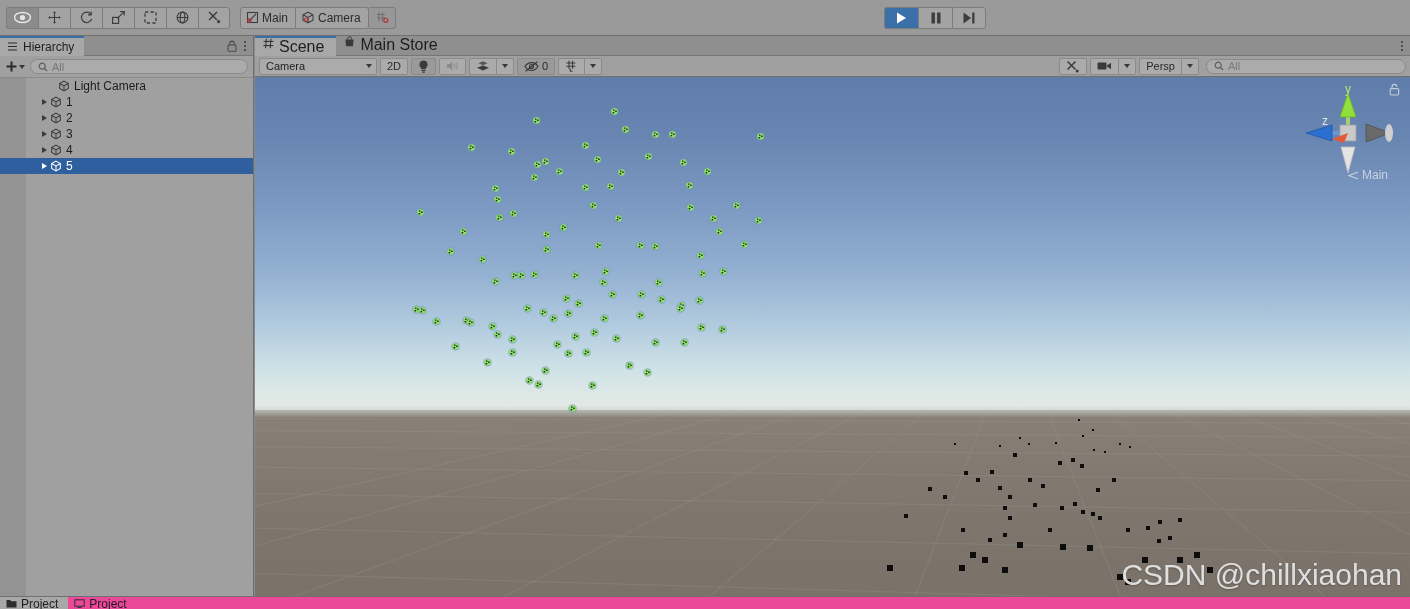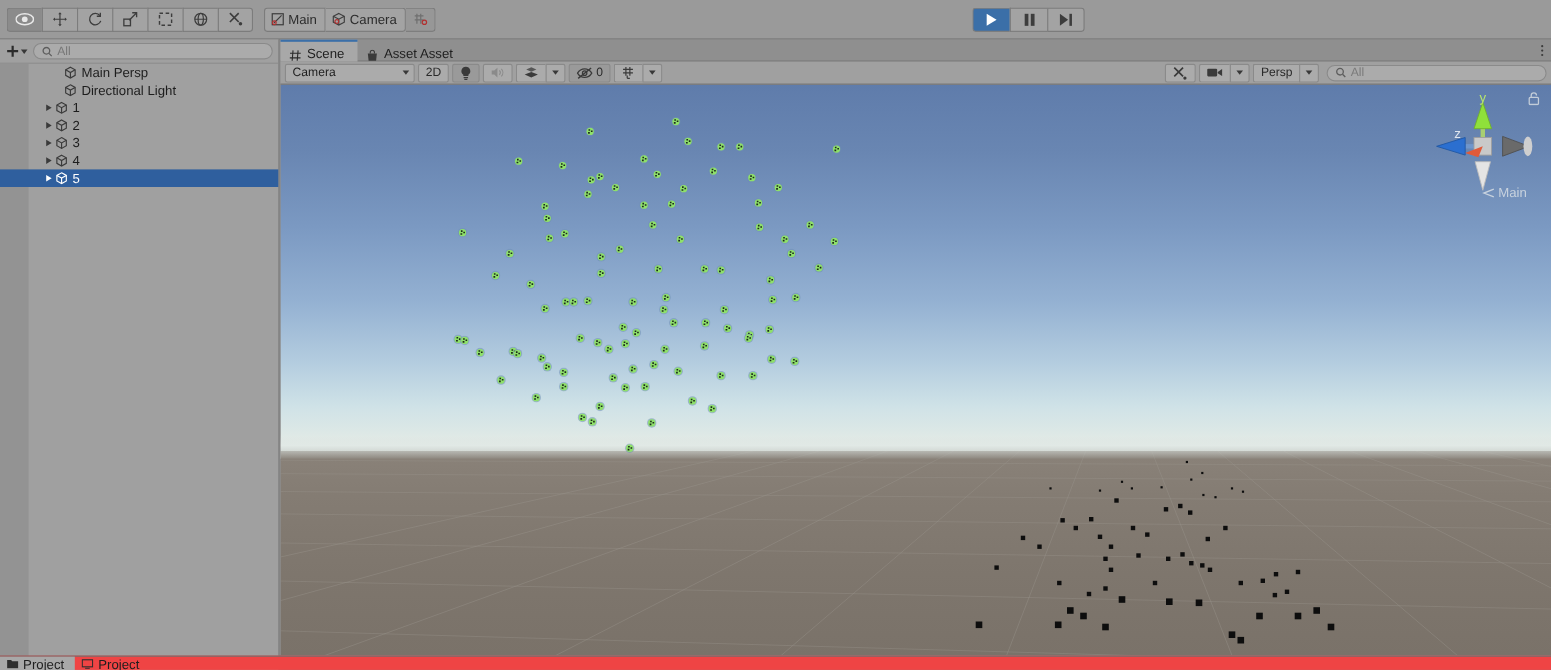--- a/index.html
+++ b/index.html
@@ -107,22 +107,22 @@
   
   #scene-panel {
     position: absolute; left: 255px; top: 36px; width: 1155px; height: 560px;
     background: #8f8f8f;
   }
   #scene-tabbar {
     height: 20px; background: #8f8f8f; display: flex; align-items: center;
     border-bottom: 1px solid #767676;
   }
   .stab {
-    height: 20px; padding: 0 12px 0 8px; display: flex; align-items: flex-end; gap: 5px;
-    font-size: 12px; color: #1e1e1e;
+    height: 20px; padding: 0 12px 0 8px; display: flex; align-items: flex-start; gap: 5px;
+    font-size: 16px; color: #1e1e1e;
   }
   .stab.active { background: #a8a8a8; border-top: 2px solid #3b6fa8; }
   #scene-toolbar {
     height: 21px; background: #a0a0a0; display: flex; align-items: center;
     padding: 0 4px; gap: 3px; border-bottom: 1px solid #6f6f6f;
   }
   .sc-dropdown {
     height: 17px; min-width: 118px; background: #ababab; border: 1px solid #8a8a8a;
     display: flex; align-items: center; justify-content: space-between;
     padding: 0 4px 0 6px; font-size: 11px; color: #1e1e1e; border-radius: 2px;
@@ -177,21 +177,21 @@
   #watermark {
     position: absolute; right: 8px; bottom: 4px;
     font-size: 30px; color: #e9e9ea; opacity: .92;
     font-family: "Liberation Sans", sans-serif;
     text-shadow: 0 1px 2px rgba(0,0,0,.25);
   }
 
   
   #bottom-bar {
     position: absolute; left: 0; top: 596px; width: 1410px; height: 13px;
-    background: #ef4444; border-top: 1px solid #6f6f6f;
+    background: #ec4899; border-top: 1px solid #6f6f6f;
     display: flex; align-items: flex-start;
   }
   .btab {
     height: 13px; padding: 0 10px 0 6px; display: flex; align-items: center; gap: 4px;
     font-size: 12px; color: #1e1e1e; overflow: hidden;
   }
   .btab.active { background: #a8a8a8; }
 </style>
 </head>
 <body>
@@ -288,20 +288,39 @@
         <svg width="12" height="12" viewBox="0 0 12 12">
             <path d="M0.5 0.5l7.5 5.5-7.5 5.5z" fill="#3d3d3d"></path>
             <rect x="9.2" y="0.5" width="2.3" height="11" fill="#3d3d3d"></rect>
           </svg>
       </div>
     </div>
   </div>
 
   <div id="hierarchy">
 
+    <div id="hier-tabbar">
+      <div id="hier-tab">
+        <svg width="11" height="11" viewBox="0 0 11 11" stroke="#2a2a2a" stroke-width="1.1" fill="none">
+            <path d="M1 2h9M1 5.5h9M1 9h9"></path>
+          </svg>
+        <span>Hierarchy</span>
+      </div>
+      <div class="tabbar-right">
+        <svg width="10" height="12" viewBox="0 0 10 12" fill="none" stroke="#4a4a4a" stroke-width="1.1">
+            <rect x="1" y="5" width="8" height="6.2" rx="1"></rect>
+            <path d="M2.8 5V3.3a2.2 2.2 0 0 1 4.4 0V5"></path>
+          </svg>
+        <div class="kebab">
+            <i></i>
+            <i></i>
+            <i></i>
+          </div>
+      </div>
+    </div>
 
     <div id="hier-toolrow">
       <div id="hier-add">
         <svg width="13" height="13" viewBox="0 0 13 13" stroke="#2b2b2b" stroke-width="2">
             <path d="M6.5 1.5v10M1.5 6.5h10"></path>
           </svg>
         <span class="caret"></span>
       </div>
       <div id="hier-search">
         <svg width="10" height="10" viewBox="0 0 10 10" fill="none" stroke="#5d5d5d" stroke-width="1.2">
@@ -317,30 +336,21 @@
 
 
       <div id="hier-rows">
           <div class="hrow" style="padding-left: 58px;">
             <span class="cube-ico">
               <svg width="12" height="12" viewBox="0 0 12 12" fill="none" stroke="#3b3b3b" stroke-width="1.05">
                 <path d="M6 1.1l4.3 2.4v5L6 10.9 1.7 8.5v-5z"></path>
                 <path d="M1.7 3.5L6 5.9l4.3-2.4M6 5.9v5"></path>
               </svg>
             </span>
-            <span>Main Persp</span>
-          </div>
-          <div class="hrow" style="padding-left: 58px;">
-            <span class="cube-ico">
-              <svg width="12" height="12" viewBox="0 0 12 12" fill="none" stroke="#3b3b3b" stroke-width="1.05">
-                <path d="M6 1.1l4.3 2.4v5L6 10.9 1.7 8.5v-5z"></path>
-                <path d="M1.7 3.5L6 5.9l4.3-2.4M6 5.9v5"></path>
-              </svg>
-            </span>
-            <span>Directional Light</span>
+            <span>Light Camera</span>
           </div>
           <div class="hrow" style="padding-left: 42px;">
             <span class="tri"></span>
             <span class="cube-ico">
               <svg width="12" height="12" viewBox="0 0 12 12" fill="none" stroke="#3b3b3b" stroke-width="1.05">
                 <path d="M6 1.1l4.3 2.4v5L6 10.9 1.7 8.5v-5z"></path>
                 <path d="M1.7 3.5L6 5.9l4.3-2.4M6 5.9v5"></path>
               </svg>
             </span>
             <span>1</span>
@@ -397,21 +407,21 @@
         <svg width="11" height="11" viewBox="0 0 11 11" fill="none" stroke="#2a2a2a" stroke-width="1">
             <path d="M3.4 0.8L2.6 10.2M8 0.8l-.8 9.4M0.6 3.4h9.8M0.4 7.6h9.8"></path>
           </svg>
         <span>Scene</span>
       </div>
       <div class="stab">
         <svg width="11" height="11" viewBox="0 0 11 11" fill="#3a3a3a">
             <path d="M1.4 3.6h8.2l-.7 6.6H2.1z"></path>
             <path d="M3.6 3.6V2.6a1.9 1.9 0 0 1 3.8 0v1" fill="none" stroke="#3a3a3a" stroke-width="1"></path>
           </svg>
-        <span>Asset Asset</span>
+        <span>Main Store</span>
       </div>
       <div class="tabbar-right">
         <div class="kebab">
             <i></i>
             <i></i>
             <i></i>
           </div>
       </div>
     </div>
 
@@ -1106,20 +1116,21 @@
         <path d="M3 5.6V3.8a2.4 2.4 0 0 1 4.8 0"></path>
       </svg>
 
       <div id="persp-label">
         <svg width="12" height="9" viewBox="0 0 12 9" fill="none" stroke="#c8d2de" stroke-width="1.2">
             <path d="M11 1L2 4.5 11 8"></path>
           </svg>
         <span>Main</span>
       </div>
 
+      <div id="watermark">CSDN @chillxiaohan</div>
     </div>
   </div>
 
   <div id="bottom-bar">
     <div class="btab active">
       <svg width="11" height="9" viewBox="0 0 11 9" fill="#2e2e2e">
           <path d="M0.5 1h3.6l1 1.2h5.4V8.4H0.5z"></path>
         </svg>
       <span>Project</span>
     </div>

